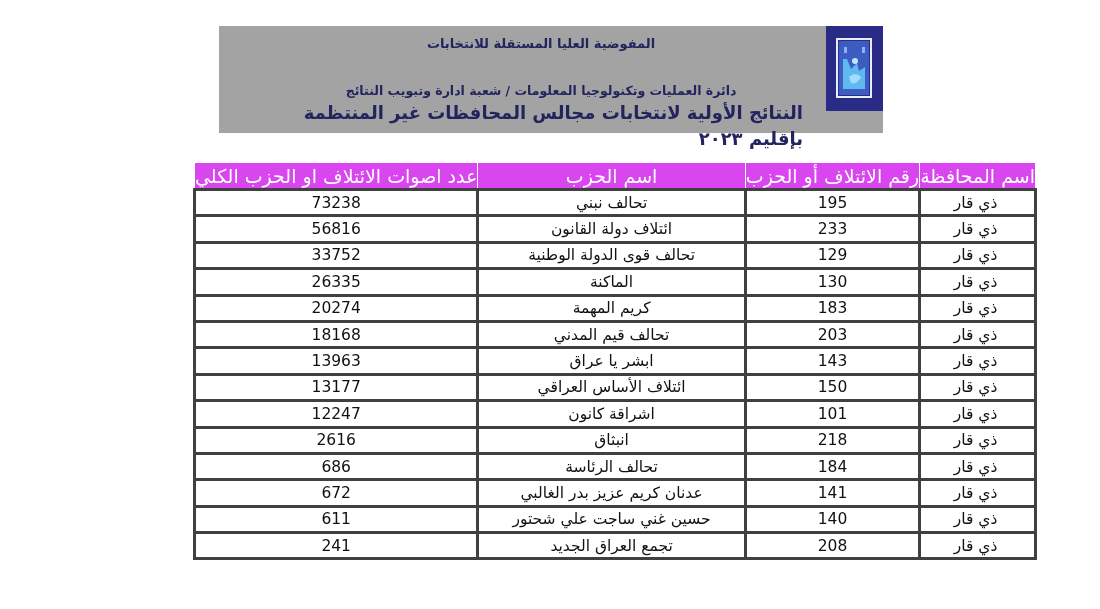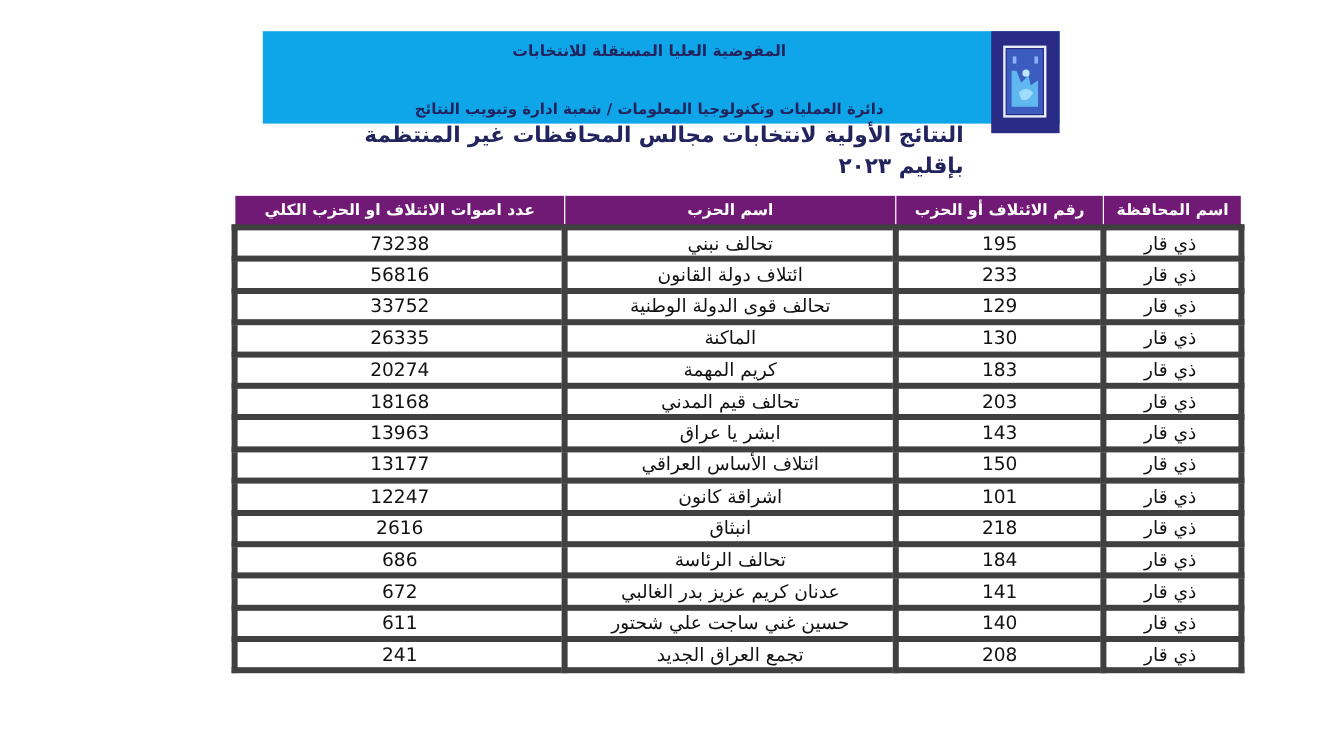--- a/index.html
+++ b/index.html
@@ -1,47 +1,47 @@
 <!DOCTYPE html>
 <html><head>
   <meta charset="utf-8">
   <style>
     * { box-sizing: border-box; margin: 0; padding: 0; }
     html, body { width: 1100px; height: 609px; background: #ffffff; overflow: hidden; }
     body { position: relative; font-family: "DejaVu Sans", sans-serif; color: #111; }
 
     .banner {
-      position: absolute; left: 219px; top: 26px; width: 664px; height: 77px;
-      background: #0ea5e9; direction: rtl;
+      position: absolute; left: 219px; top: 26px; width: 664px; height: 107px;
+      background: #a3a3a3; direction: rtl;
     }
     .banner .logo-box {
       position: absolute; right: 0; top: 0; width: 57px; height: 85px;
       background: #2a2b86;
     }
     .banner .logo-box svg { position: absolute; left: 9px; top: 11px; }
     .banner .titles {
       position: absolute; right: 80px; top: 8px; left: 60px;
       text-align: center; color: #23245e; font-weight: bold;
     }
     .banner .t1 { font-size: 13px; line-height: 19px; }
     .banner .t2 { font-size: 12.5px; line-height: 19px; margin-top: 28px; }
     .banner .t3 { font-size: 18px; line-height: 26px; text-align: right; padding-right: 0; }
 
     table.results {
       position: absolute; left: 193px; top: 162px; width: 844px;
       border-collapse: collapse; direction: rtl;
       font-family: "DejaVu Sans", sans-serif;
     }
     table.results th {
-      background: #701a75; color: #ffffff; font-weight: bold;
-      font-size: 13px; height: 27px; border: 1px solid #ffffff;
+      background: #d946ef; color: #ffffff; font-weight: normal;
+      font-size: 19px; height: 27px; border: 1px solid #ffffff;
       border-bottom: 1px solid #555; white-space: nowrap;
     }
     table.results td {
-      font-size: 15.5px; height: 26.4px; border: 5px solid #404040;
+      font-size: 15.5px; height: 26.4px; border: 3px solid #404040;
       text-align: center; color: #111; padding: 0 6px;
     }
     table.results td.gov { text-align: center; padding-right: 10px; }
     .c-gov { width: 115px; }
     .c-num { width: 174px; }
     .c-party { width: 279px; }
     .c-votes { width: 276px; }
   </style>
 </head>
 <body>

